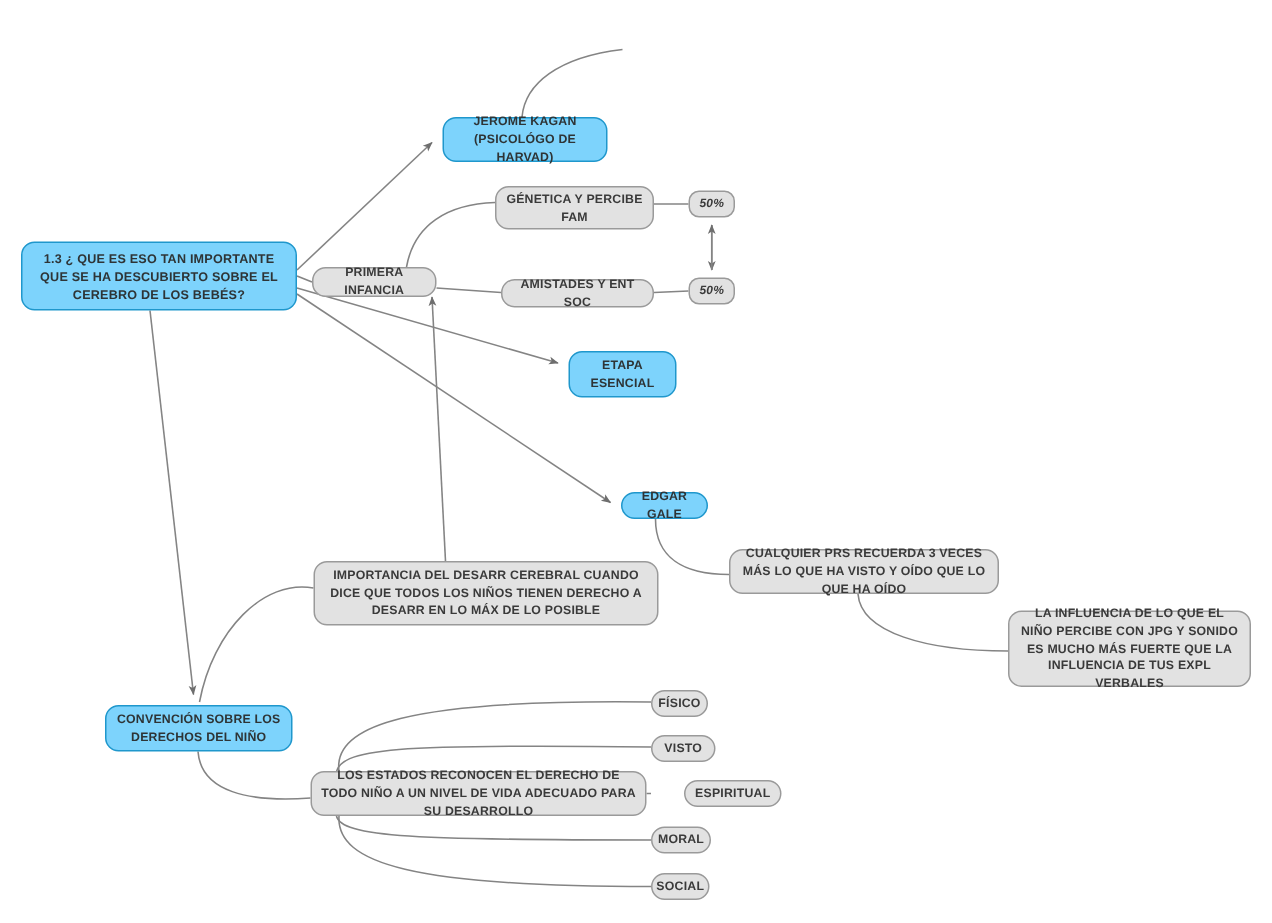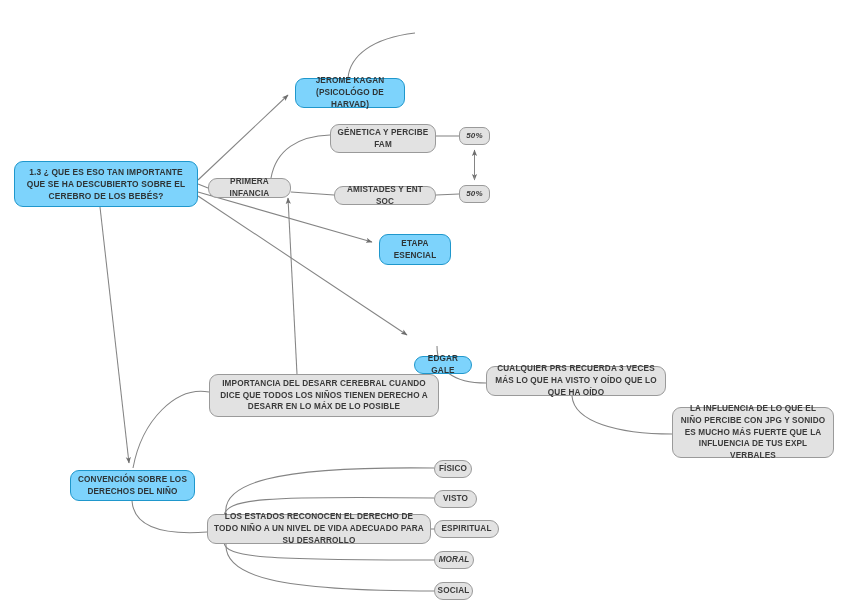--- a/index.html
+++ b/index.html
@@ -126,35 +126,35 @@
   <div class="node gray" style="left:330px; top:124px; width:106px; height:29px;">GÉNETICA Y PERCIBE FAM</div>
 
   <div class="node gray pct" style="left:459px; top:127px; width:31px; height:18px;">50%</div>
 
   <div class="node gray" style="left:334px; top:186px; width:102px; height:19px;">AMISTADES Y ENT SOC</div>
 
   <div class="node gray pct" style="left:459px; top:185px; width:31px; height:18px;">50%</div>
 
   <div class="node blue" style="left:379px; top:234px; width:72px; height:31px;">ETAPA ESENCIAL</div>
 
-  <div class="node blue" style="left:414px; top:328px; width:58px; height:18px;margin-top:28px;">EDGAR GALE</div>
+  <div class="node blue" style="left:414px; top:328px; width:58px; height:18px;">EDGAR GALE</div>
 
   <div class="node gray" style="left:486px; top:366px; width:180px; height:30px;">CUALQUIER PRS RECUERDA 3 VECES MÁS LO QUE HA VISTO Y OÍDO QUE LO QUE HA OÍDO</div>
 
   <div class="node gray" style="left:672px; top:407px; width:162px; height:51px;">LA INFLUENCIA DE LO QUE EL NIÑO PERCIBE CON JPG Y SONIDO ES MUCHO MÁS FUERTE QUE LA INFLUENCIA DE TUS EXPL VERBALES</div>
 
   <div class="node gray" style="left:209px; top:374px; width:230px; height:43px;">IMPORTANCIA DEL DESARR CEREBRAL CUANDO DICE QUE TODOS LOS NIÑOS TIENEN DERECHO A DESARR EN LO MÁX DE LO POSIBLE</div>
 
   <div class="node blue" style="left:70px; top:470px; width:125px; height:31px;">CONVENCIÓN SOBRE LOS DERECHOS DEL NIÑO</div>
 
   <div class="node gray" style="left:207px; top:514px; width:224px; height:30px;">LOS ESTADOS RECONOCEN EL DERECHO DE TODO NIÑO A UN NIVEL DE VIDA ADECUADO PARA SU DESARROLLO</div>
 
   <div class="node gray" style="left:434px; top:460px; width:38px; height:18px;">FÍSICO</div>
 
   <div class="node gray" style="left:434px; top:490px; width:43px; height:18px;">VISTO</div>
 
-  <div class="node gray" style="left:434px; top:520px; width:65px; height:18px;">ESPIRITUAL</div>
+  <div class="node gray" style="left:456px; top:520px; width:65px; height:18px;">ESPIRITUAL</div>
 
-  <div class="node gray" style="left:434px; top:551px; width:40px; height:18px;font-style:italic;">MORAL</div>
+  <div class="node gray" style="left:434px; top:551px; width:40px; height:18px;">MORAL</div>
 
   <div class="node gray" style="left:434px; top:582px; width:39px; height:18px;">SOCIAL</div>
 
 </div>
 
 </body></html>

